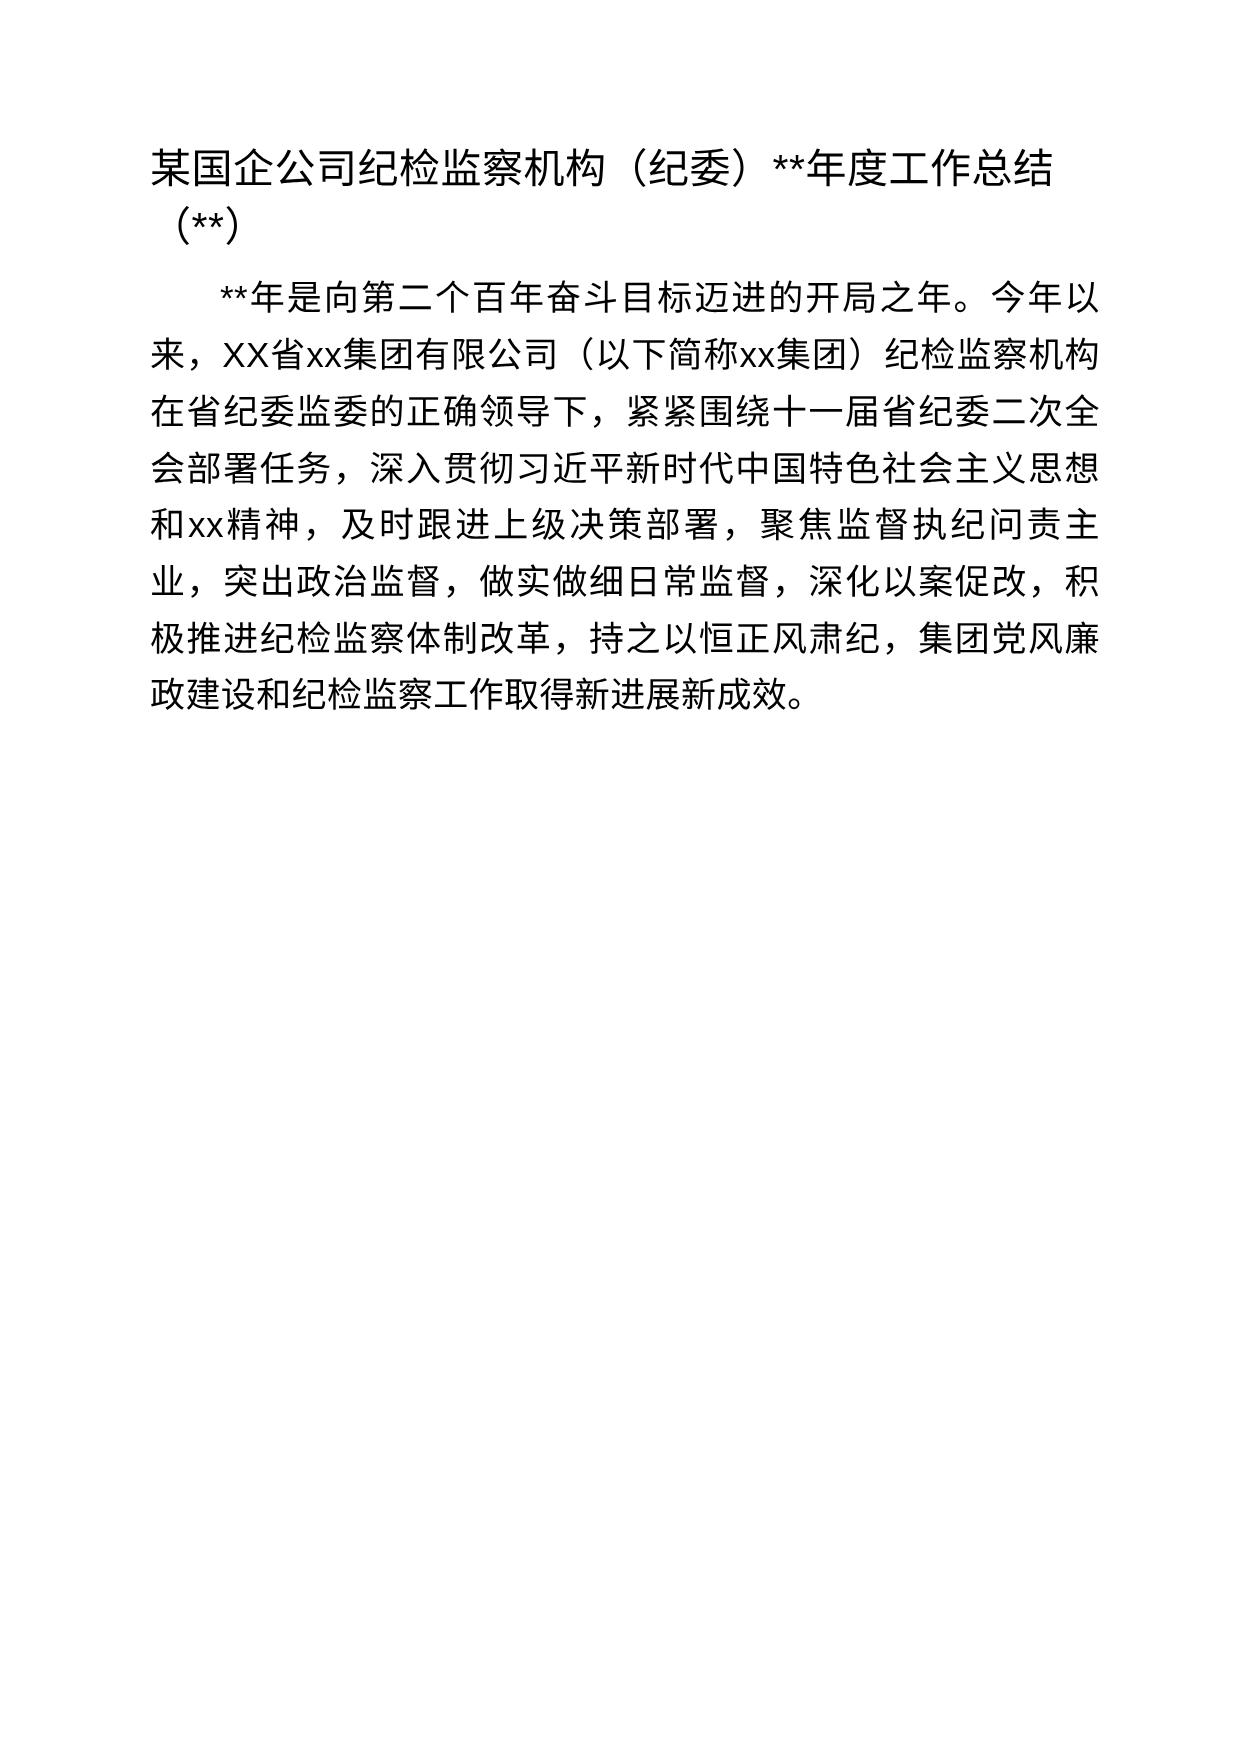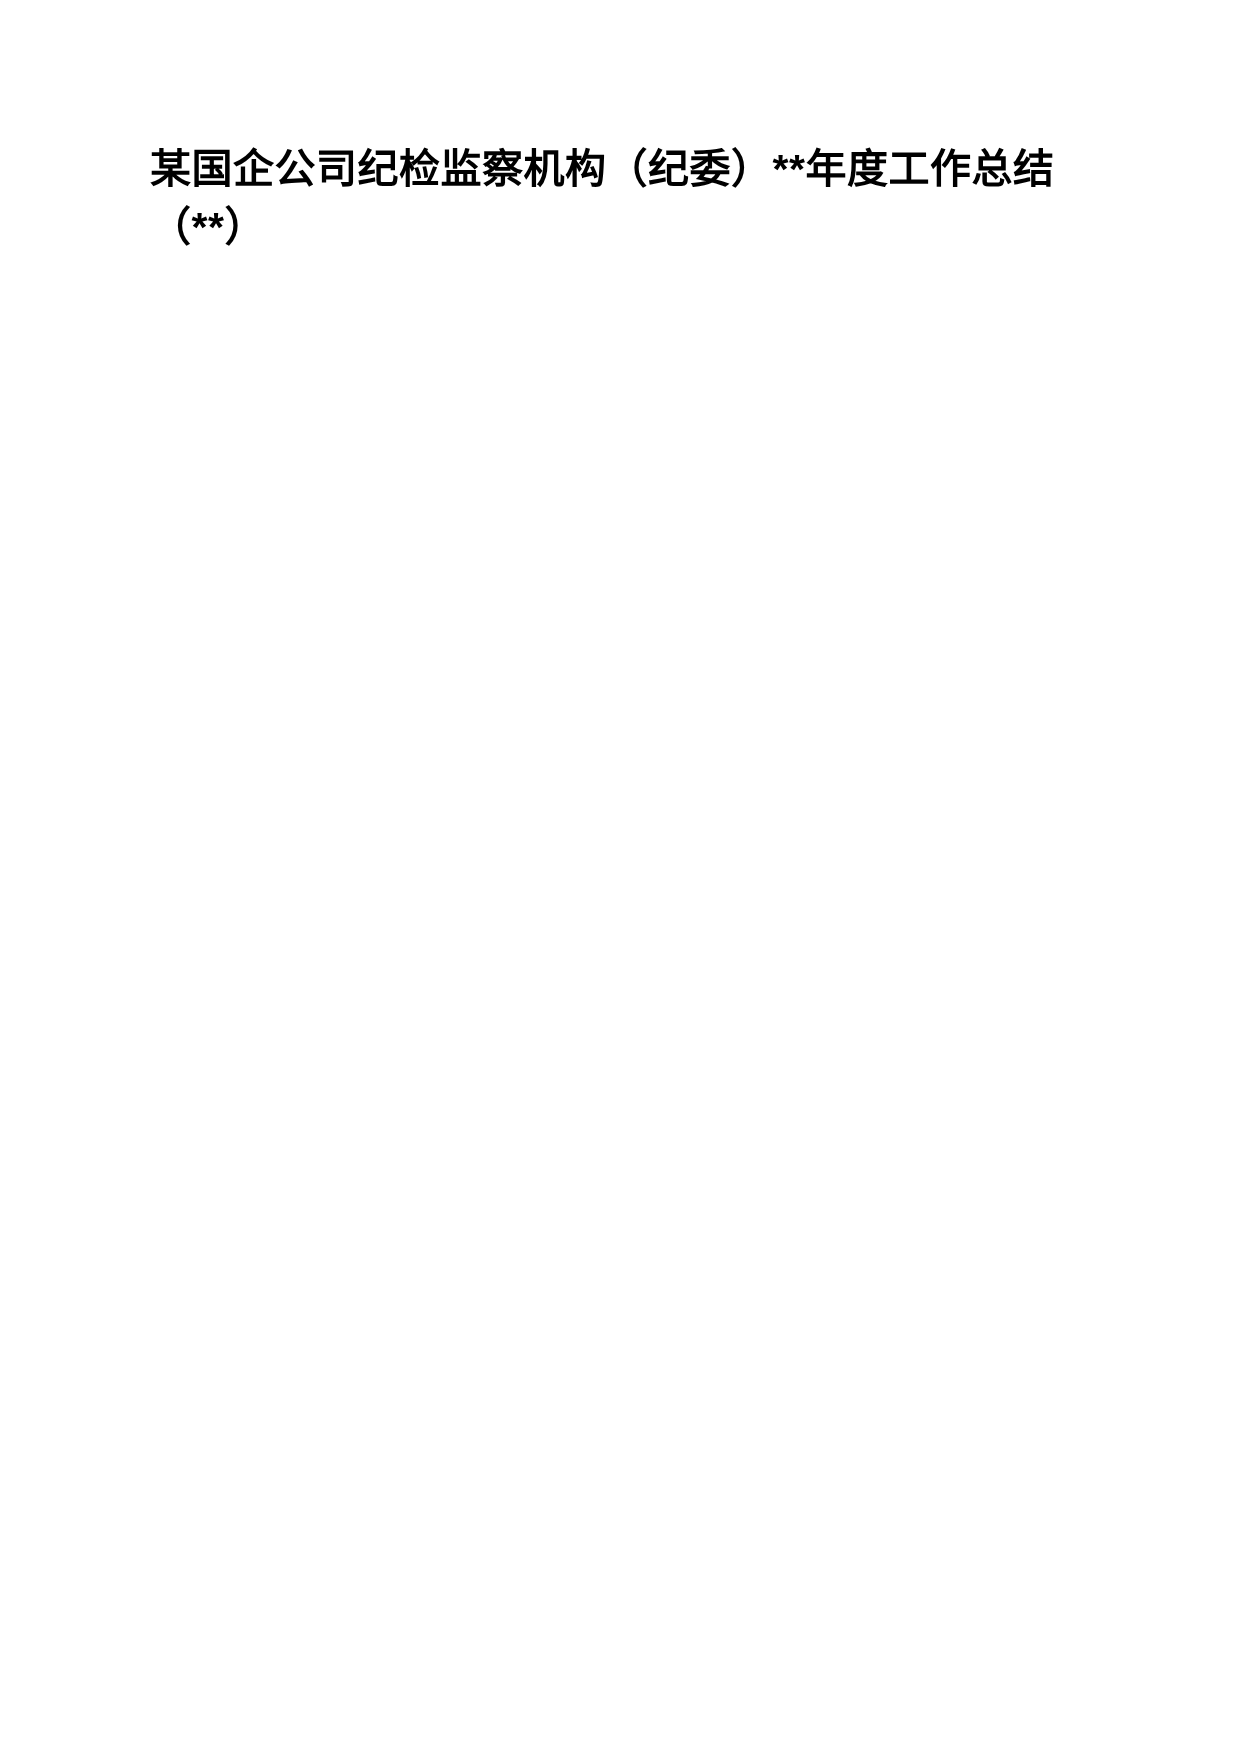--- a/index.html
+++ b/index.html
@@ -17,21 +17,21 @@
   }
   .page {
     box-sizing: border-box;
     width: 1240px;
     height: 1754px;
     padding: 140px 140px 60px 150px;
     background: #ffffff;
   }
   .doc-title {
     font-size: 41px;
-    font-weight: bold;
+    font-weight: normal;
     line-height: 1.42;
     letter-spacing: 0.5px;
     margin: 0 0 14px 0;
     text-align: left;
     word-break: break-all;
   }
   .para {
     font-size: 35px;
     line-height: 1.62;
     letter-spacing: 0.4px;
@@ -48,20 +48,21 @@
     height: 8px;
   }
 </style>
 </head>
 <body>
 
 <div class="page">
 
   <h1 class="doc-title">某国企公司纪检监察机构（纪委）**年度工作总结（**）</h1>
 
+  <p class="para">**年是向第二个百年奋斗目标迈进的开局之年。今年以来，XX省xx集团有限公司（以下简称xx集团）纪检监察机构在省纪委监委的正确领导下，紧紧围绕十一届省纪委二次全会部署任务，深入贯彻习近平新时代中国特色社会主义思想和xx精神，及时跟进上级决策部署，聚焦监督执纪问责主业，突出政治监督，做实做细日常监督，深化以案促改，积极推进纪检监察体制改革，持之以恒正风肃纪，集团党风廉政建设和纪检监察工作取得新进展新成效。</p>
 
   <div class="spacer-sm"></div>
 
 
   <div class="spacer-sm"></div>
 
 
 </div>
 
 </body></html>

